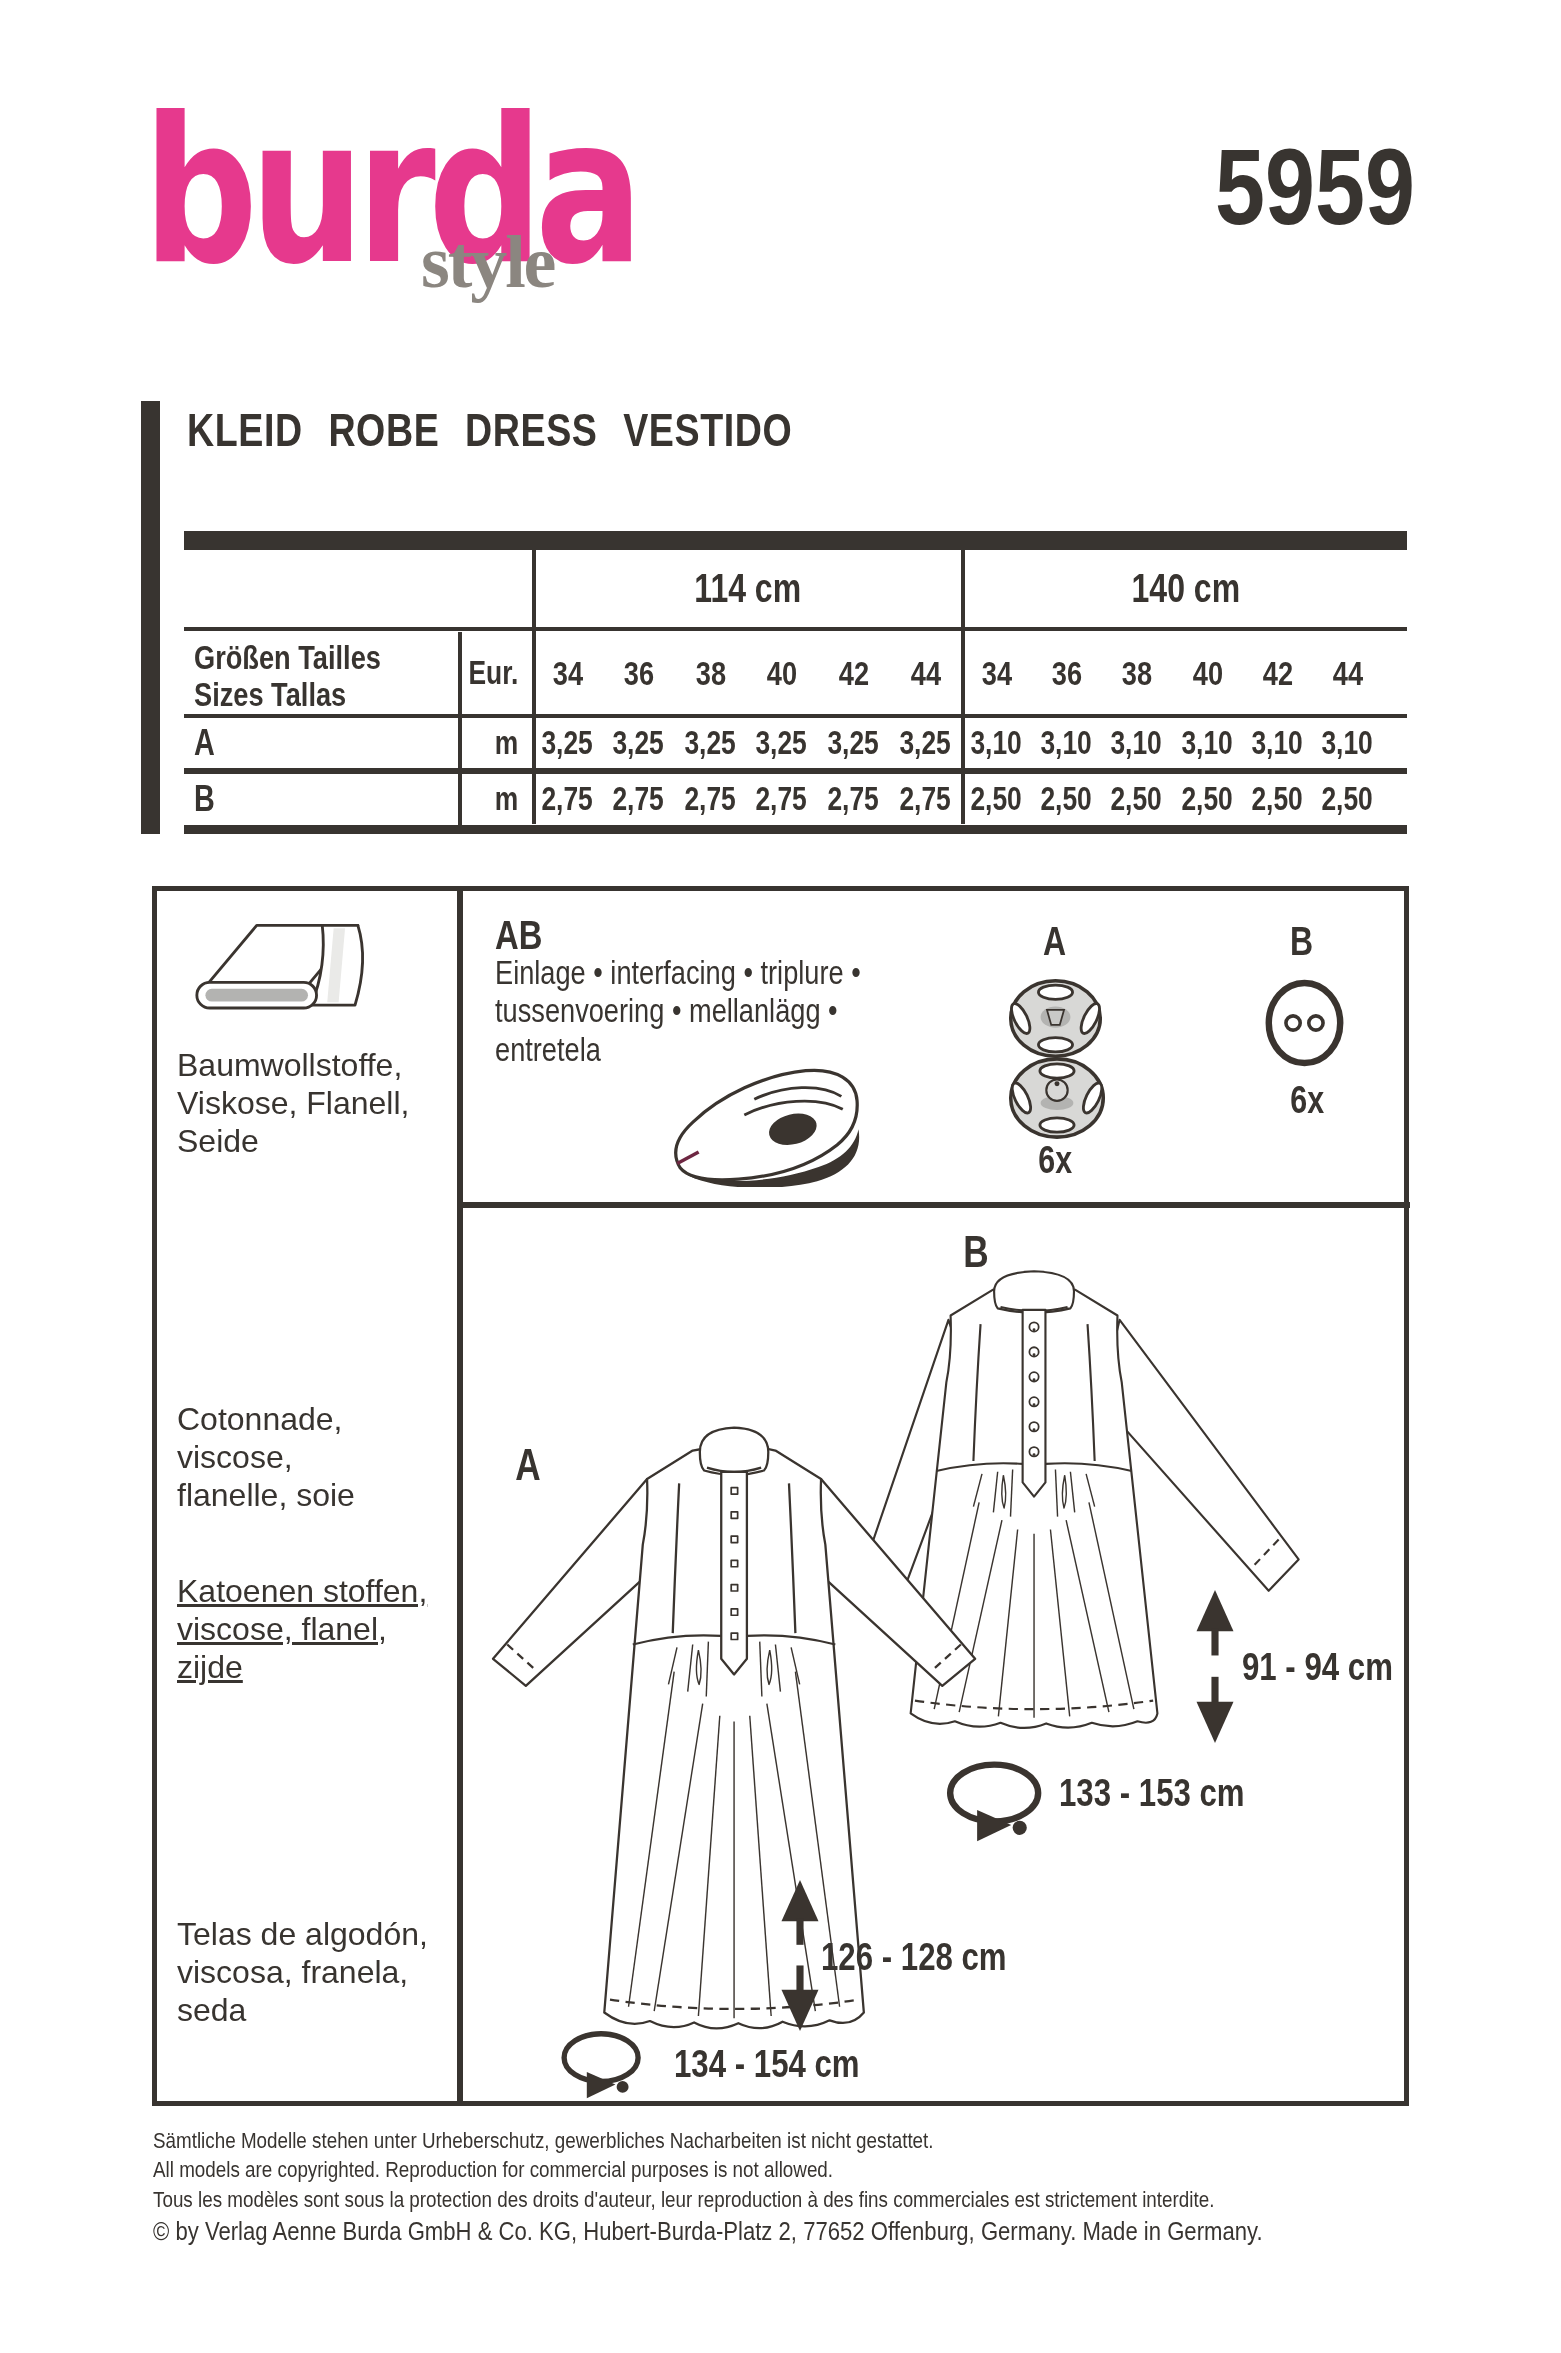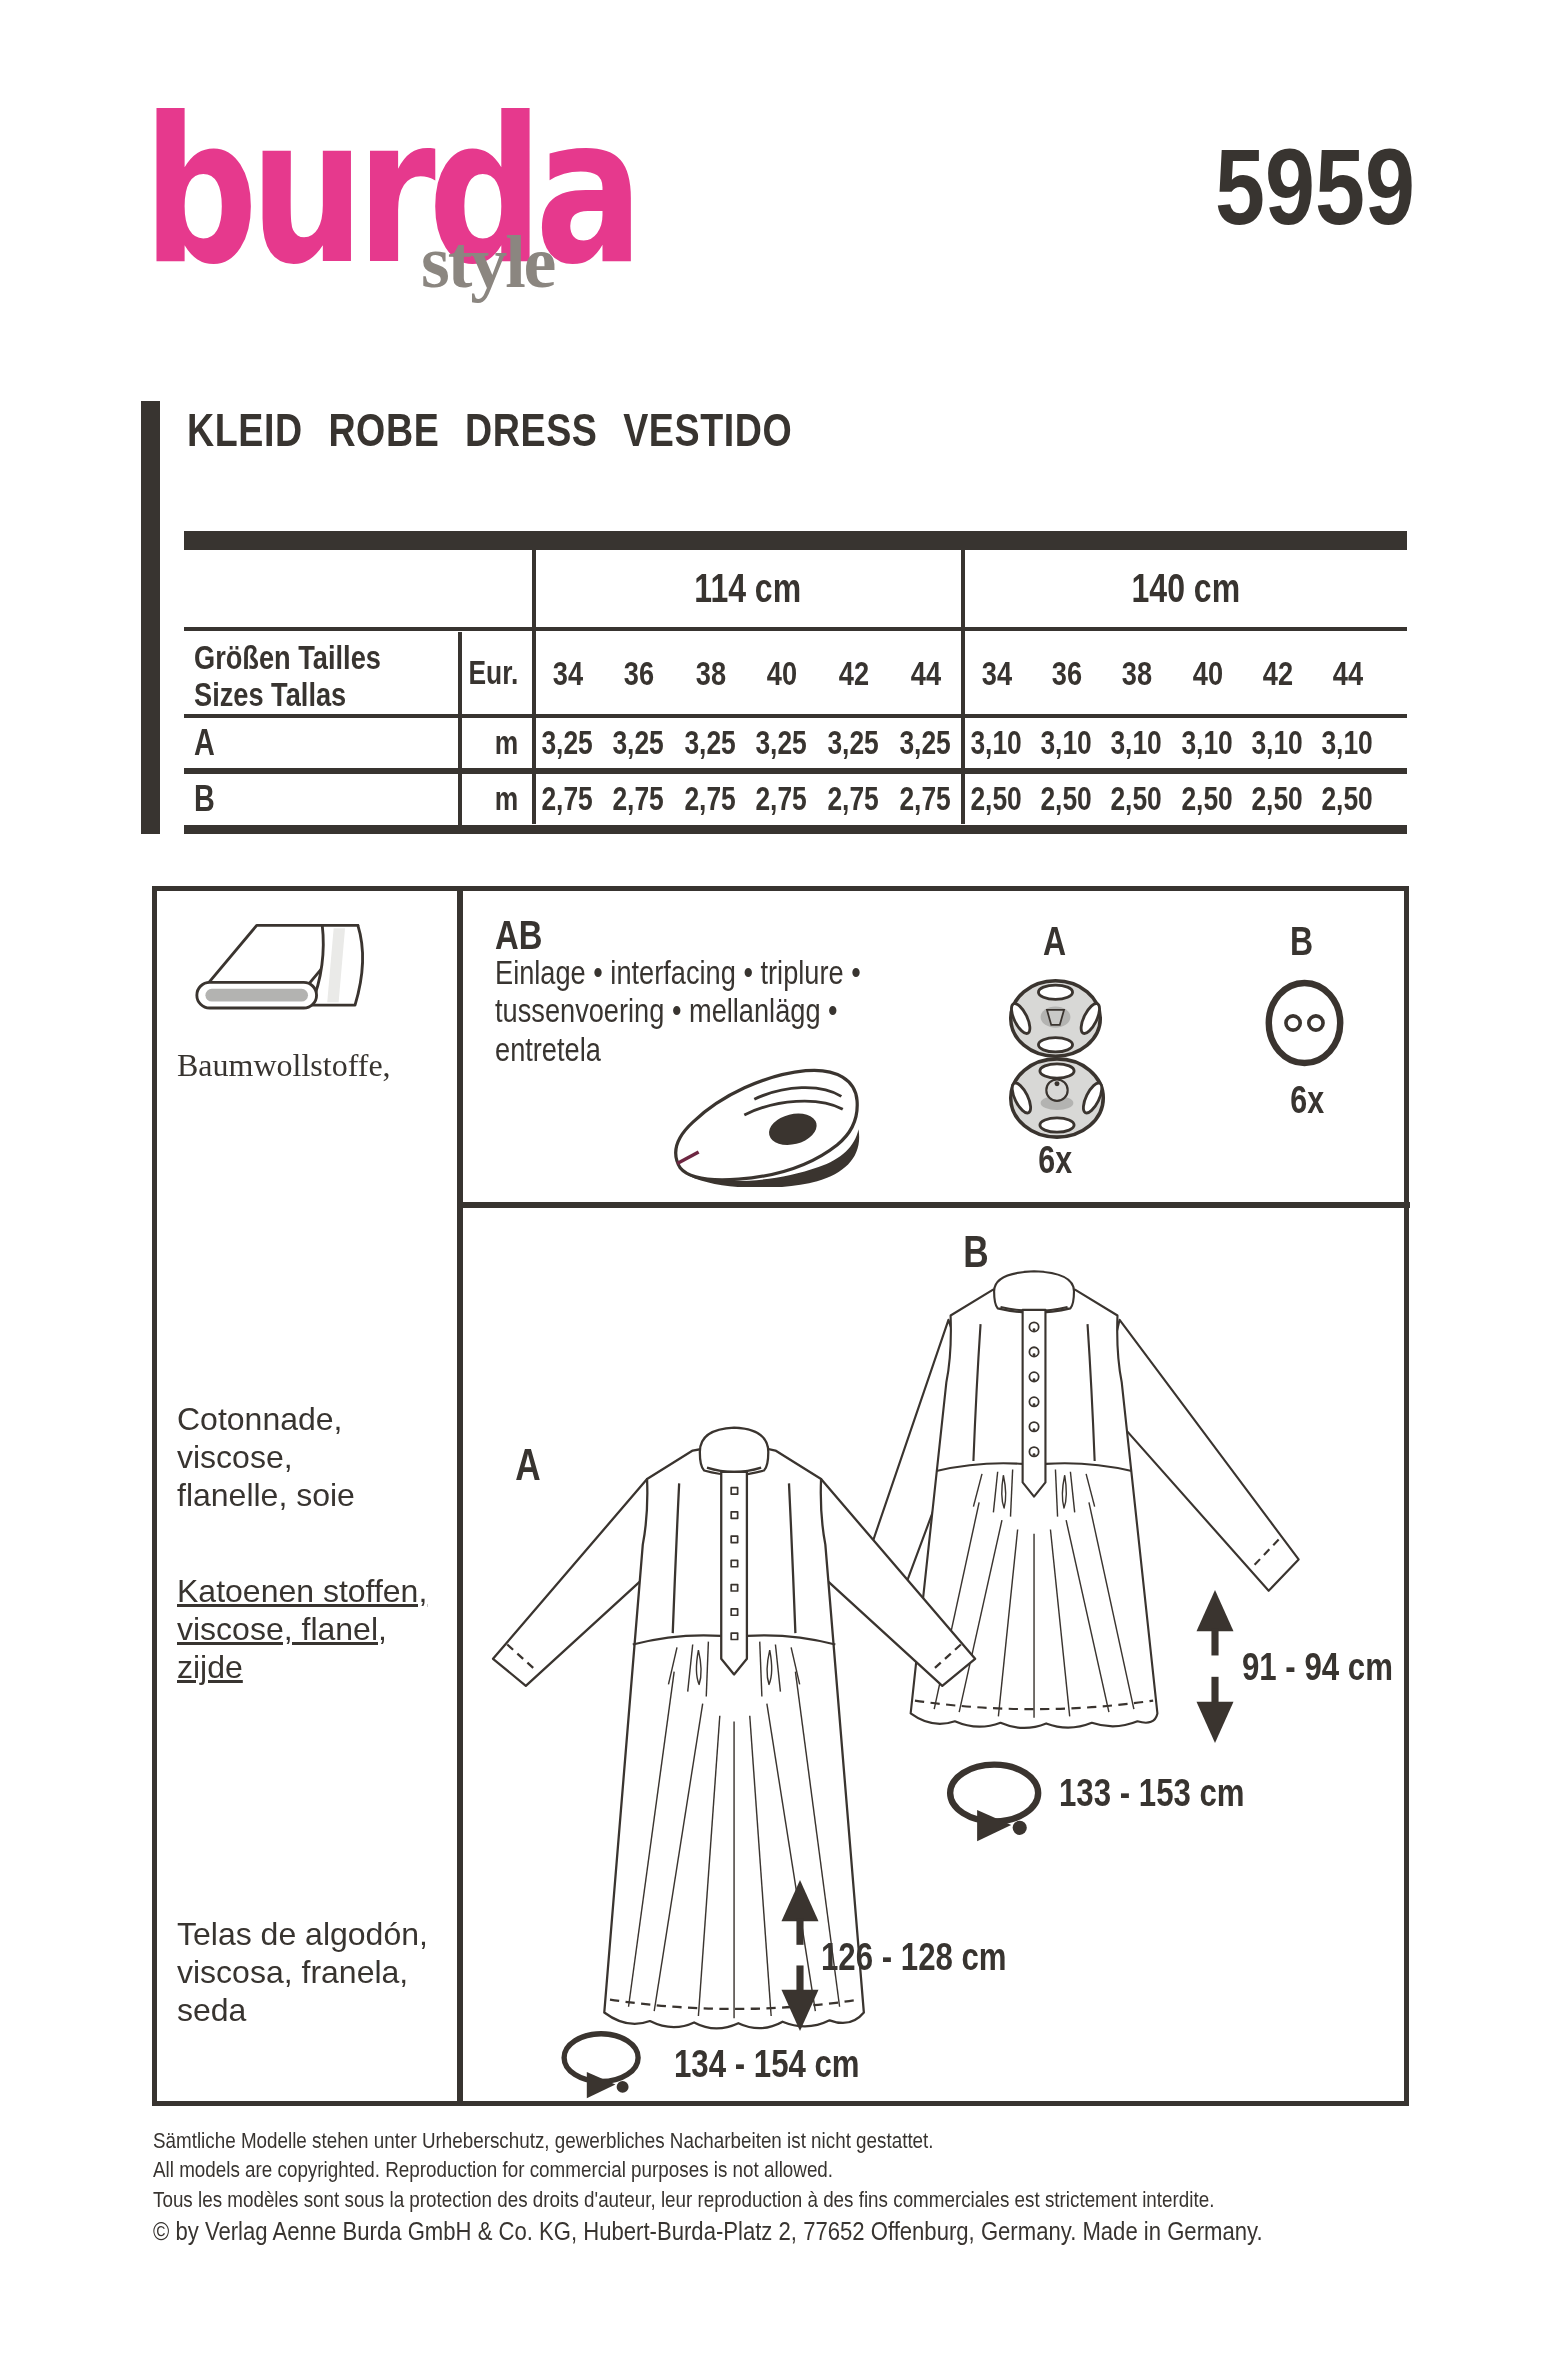--- a/index.html
+++ b/index.html
@@ -191,22 +191,23 @@
   <div class="abs" style="left:194px; top:904px;">
     <svg width="228" height="114" viewBox="0 0 320 160">
       <polygon points="6,128 88,30 230,30 148,128" fill="#fff" stroke="#3a342f" stroke-width="4" stroke-linejoin="round"></polygon>
       <path d="M230,30 C240,62 238,102 226,142 L164,142 C180,106 184,64 180,30 Z" fill="#fff" stroke="#3a342f" stroke-width="4" stroke-linejoin="round"></path>
       <polygon points="196,34 212,34 203,138 187,138" fill="#eaeae8"></polygon>
       <rect x="4" y="110" width="168" height="36" rx="18" fill="#fff" stroke="#3a342f" stroke-width="4"></rect>
       <rect x="16" y="119" width="144" height="18" rx="9" fill="#b3b3b1"></rect>
     </svg>
   </div>
 
-  <div class="abs" style="left:177px; top:1046px; width:274px; font-size:32px; line-height:38px;font-family:Liberation Serif, serif;">
+  <div class="abs" style="left:177px; top:1046px; width:274px; font-size:32px; line-height:38px;">
     <div>Baumwollstoffe,</div>
+      <div>Viskose, Flanell, Seide</div>
     </div>
   <div class="abs" style="left:177px; top:1400px; width:274px; font-size:32px; line-height:38px;">
     <div>Cotonnade, viscose,</div>
       <div>flanelle, soie</div>
     </div>
   <div class="abs" style="left:177px; top:1572px; width:274px; font-size:32px; line-height:38px;text-decoration:underline;">
     <div>Katoenen stoffen,</div>
       <div>viscose, flanel, zijde</div>
     </div>
   <div class="abs" style="left:177px; top:1915px; width:274px; font-size:32px; line-height:38px;">

